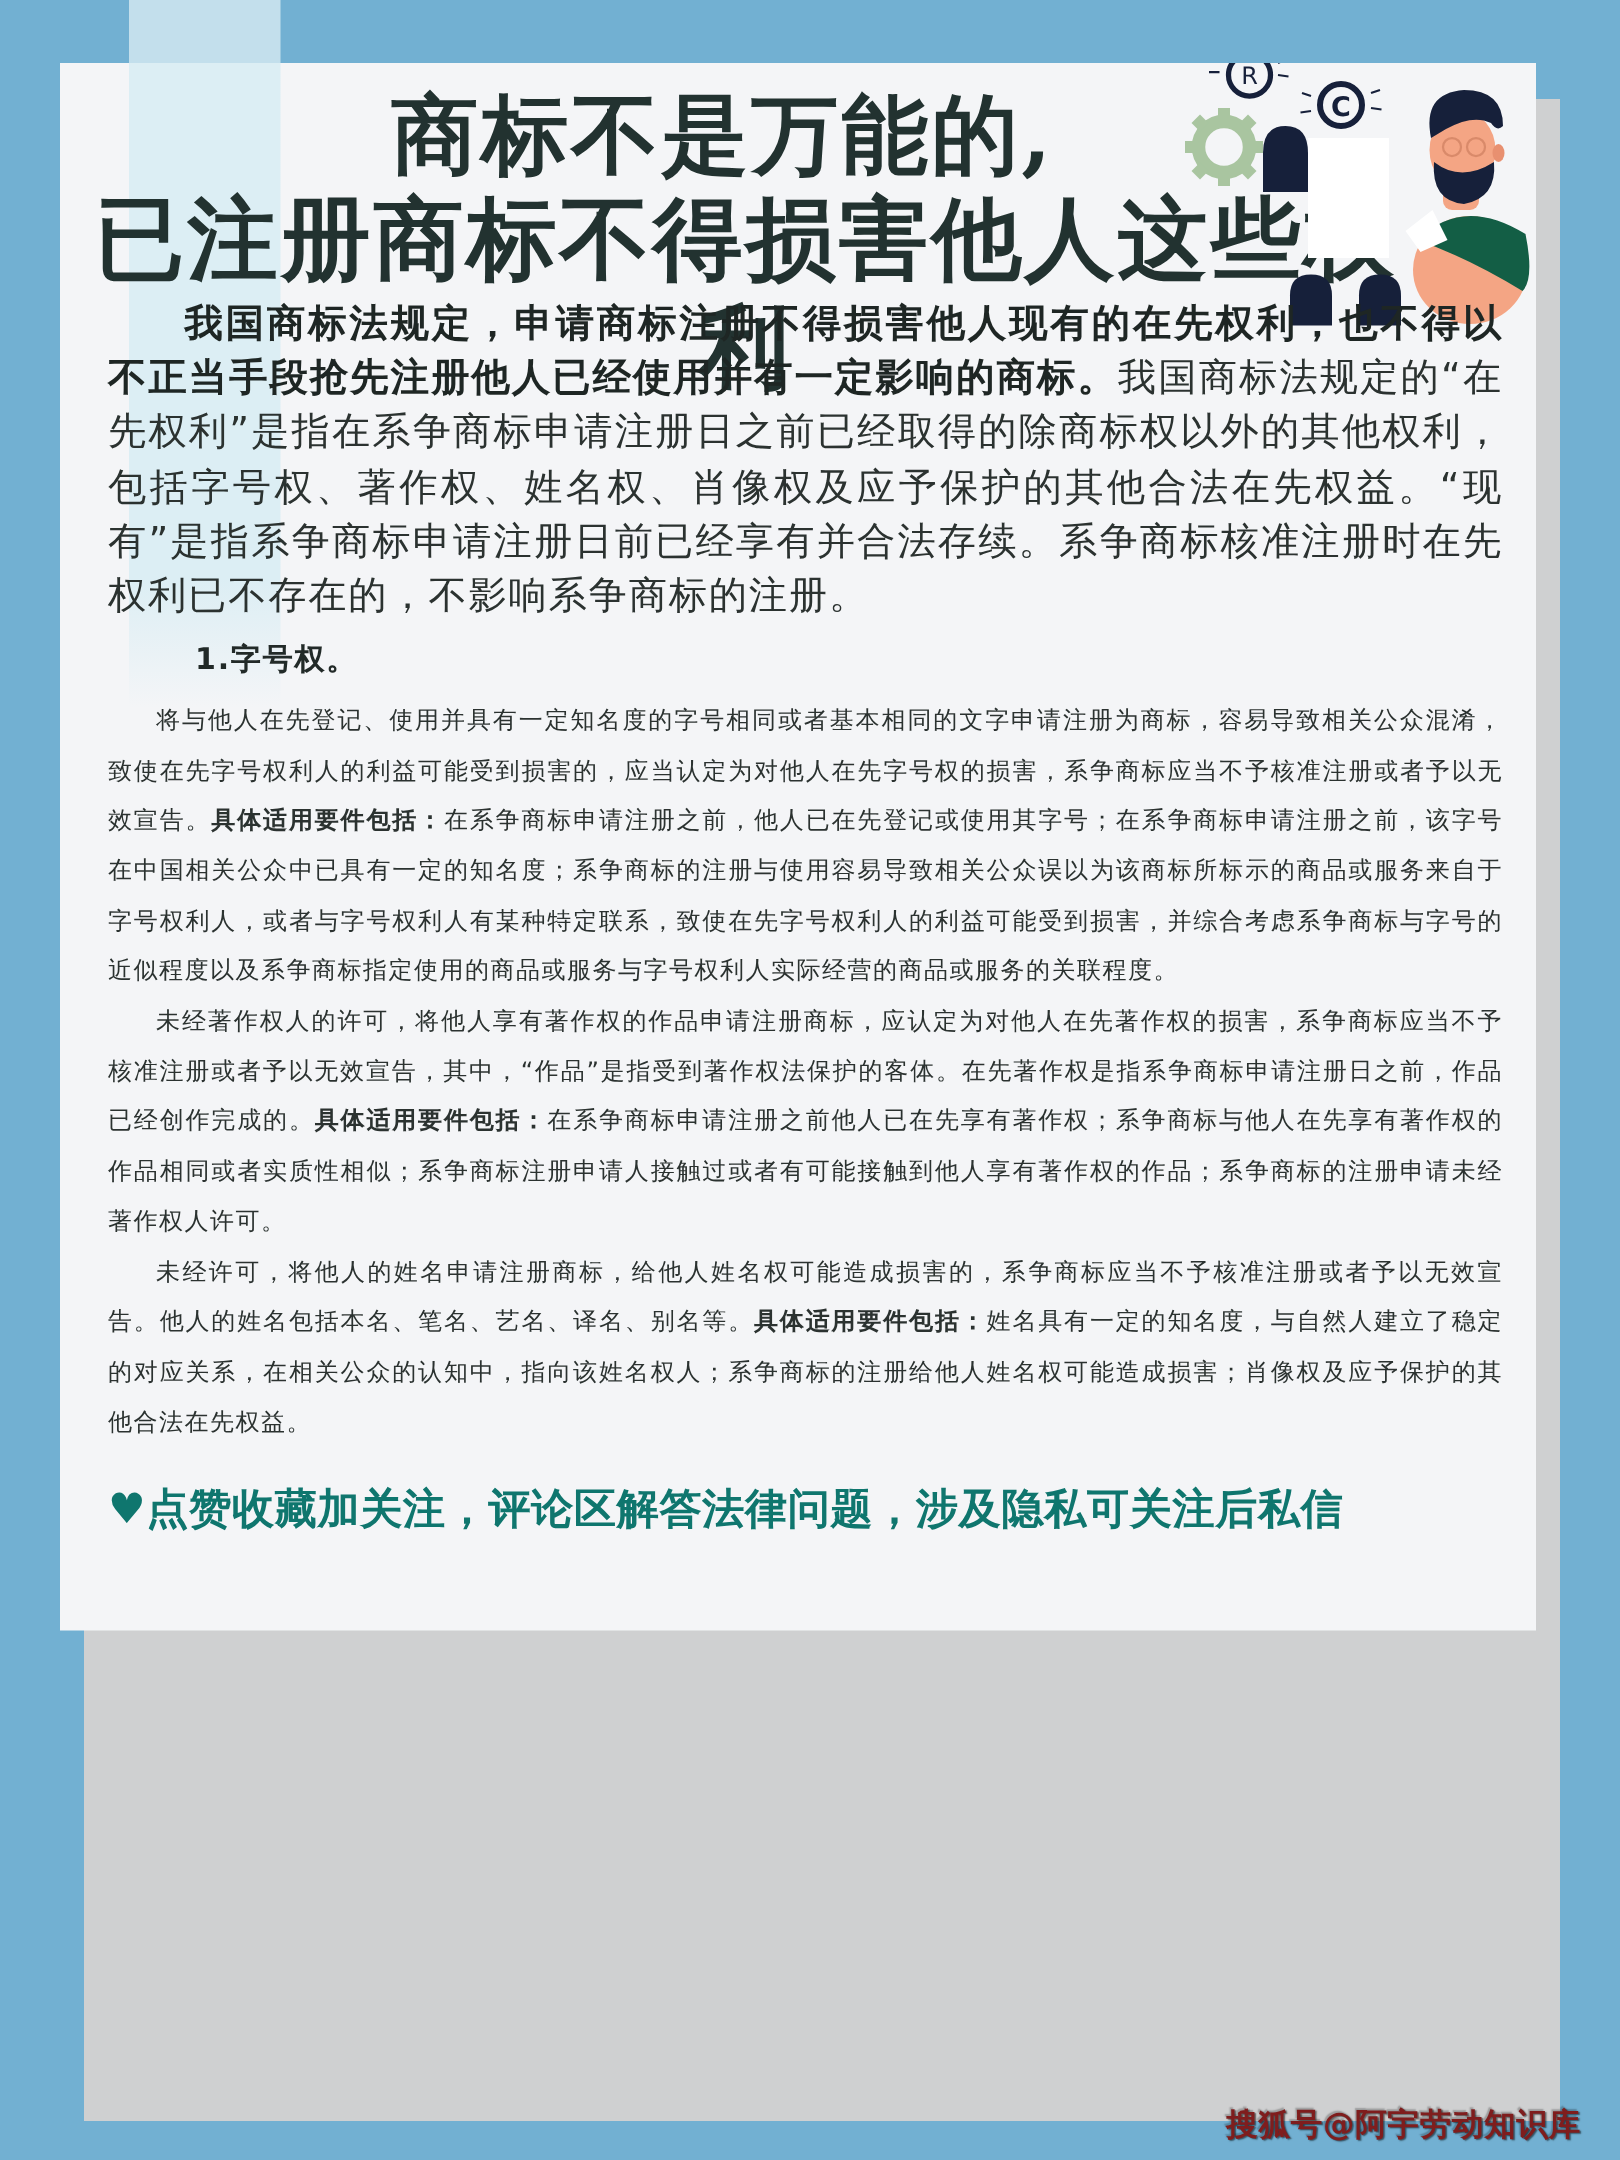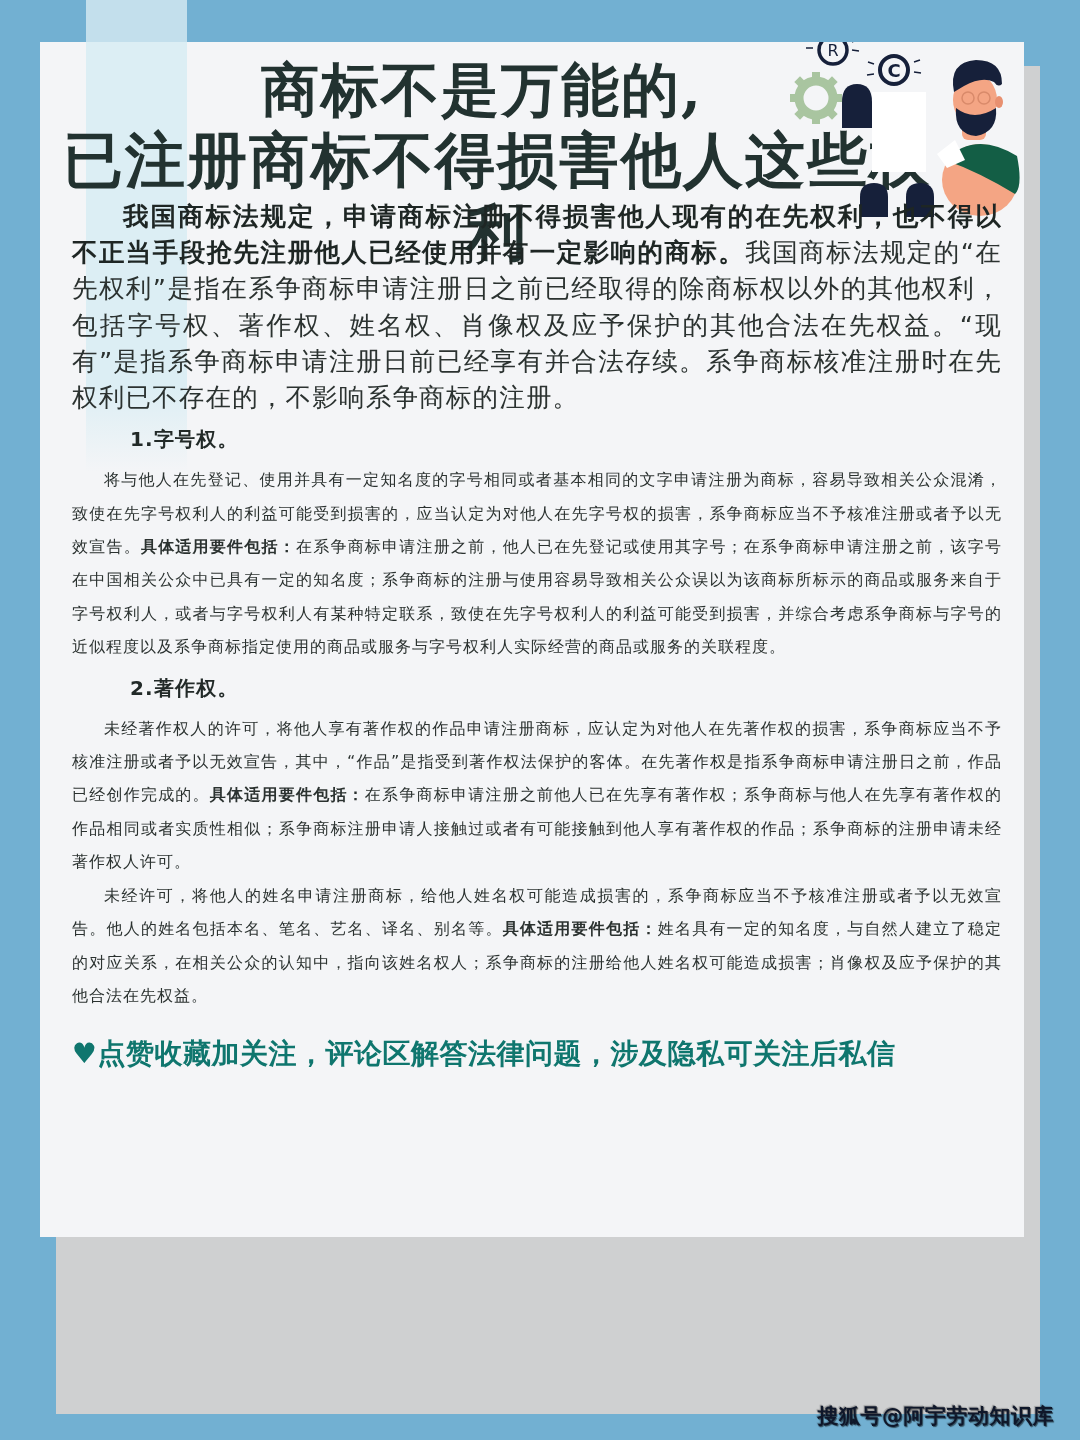--- a/index.html
+++ b/index.html
@@ -12,21 +12,21 @@
     }
     .stripe-top {
       position: absolute; left: 86px; top: 0; width: 101px; height: 44px;
       background: #c3dfec;
     }
     .shadow-card {
       position: absolute; left: 56px; top: 66px; width: 984px; height: 1348px;
       background: #cfd0d1;
     }
     .card {
-      position: absolute; left: 40px; top: 42px; width: 984px; height: 1195px;
+      position: absolute; left: 40px; top: 42px; width: 984px; height: 1045px;
       background: #f4f5f7;
       overflow: hidden;
     }
     .card .stripe {
       position: absolute; left: 46px; top: 0; width: 101px; height: 430px;
       background: linear-gradient(to bottom, #dceef4 0%, #dceef4 80%, rgba(220,238,244,0) 100%);
     }
     .title {
       position: absolute; left: 0; top: 14px; width: 984px;
       text-align: center;
@@ -55,21 +55,21 @@
       margin-top: 2px; margin-bottom: 2px;
     }
     .sec-para { text-indent: 2em; text-align: justify; line-height: 33.4px; font-size: 16px; letter-spacing: 1px; }
     .footer-cta {
       font-weight: bold; font-size: 28px; line-height: 44px; margin-top: 20px;
       color: #0f766e; letter-spacing: 0.5px; white-space: nowrap;
     }
     .heart { font-size: 28px; }
     .watermark {
       position: absolute; right: 26px; bottom: 10px;
-      font-size: 21px; font-weight: bold; color: #0f172a;
+      font-size: 21px; font-weight: bold; color: #7f1d1d;
       text-shadow: 1px 1px 1px rgba(0,0,0,0.55), -1px -1px 1px rgba(0,0,0,0.25);
       letter-spacing: 0.5px;
     }
   </style>
 </head>
 <body>
 
 <div class="stripe-top"></div>
 <div class="shadow-card"></div>
 
@@ -133,21 +133,20 @@
   <div class="content">
     <p class="para">
       <span class="lead">我国商标法规定，申请商标注册不得损害他人现有的在先权利，也不得以不正当手段抢先注册他人已经使用并有一定影响的商标。</span><span>我国商标法规定的“在先权利”是指在系争商标申请注册日之前已经取得的除商标权以外的其他权利，包括字号权、著作权、姓名权、肖像权及应予保护的其他合法在先权益。“现有”是指系争商标申请注册日前已经享有并合法存续。系争商标核准注册时在先权利已不存在的，不影响系争商标的注册。</span>
     </p>
 
     <h2 class="section-h">1.字号权。</h2>
     <p class="sec-para">
       <span>将与他人在先登记、使用并具有一定知名度的字号相同或者基本相同的文字申请注册为商标，容易导致相关公众混淆，致使在先字号权利人的利益可能受到损害的，应当认定为对他人在先字号权的损害，系争商标应当不予核准注册或者予以无效宣告。</span><b>具体适用要件包括：</b><span>在系争商标申请注册之前，他人已在先登记或使用其字号；在系争商标申请注册之前，该字号在中国相关公众中已具有一定的知名度；系争商标的注册与使用容易导致相关公众误以为该商标所标示的商品或服务来自于字号权利人，或者与字号权利人有某种特定联系，致使在先字号权利人的利益可能受到损害，并综合考虑系争商标与字号的近似程度以及系争商标指定使用的商品或服务与字号权利人实际经营的商品或服务的关联程度。</span>
     </p>
 
-    <h2 class="section-h">2.著作权。</h2>
     <p class="sec-para">
       <span>未经著作权人的许可，将他人享有著作权的作品申请注册商标，应认定为对他人在先著作权的损害，系争商标应当不予核准注册或者予以无效宣告，其中，“作品”是指受到著作权法保护的客体。在先著作权是指系争商标申请注册日之前，作品已经创作完成的。</span><b>具体适用要件包括：</b><span>在系争商标申请注册之前他人已在先享有著作权；系争商标与他人在先享有著作权的作品相同或者实质性相似；系争商标注册申请人接触过或者有可能接触到他人享有著作权的作品；系争商标的注册申请未经著作权人许可。</span>
     </p>
 
     <p class="sec-para">
       <span>未经许可，将他人的姓名申请注册商标，给他人姓名权可能造成损害的，系争商标应当不予核准注册或者予以无效宣告。他人的姓名包括本名、笔名、艺名、译名、别名等。</span><b>具体适用要件包括：</b><span>姓名具有一定的知名度，与自然人建立了稳定的对应关系，在相关公众的认知中，指向该姓名权人；系争商标的注册给他人姓名权可能造成损害；肖像权及应予保护的其他合法在先权益。</span>
     </p>
 
     <div class="footer-cta">
       <span class="heart">♥</span><span>点赞收藏加关注，评论区解答法律问题，涉及隐私可关注后私信</span>

